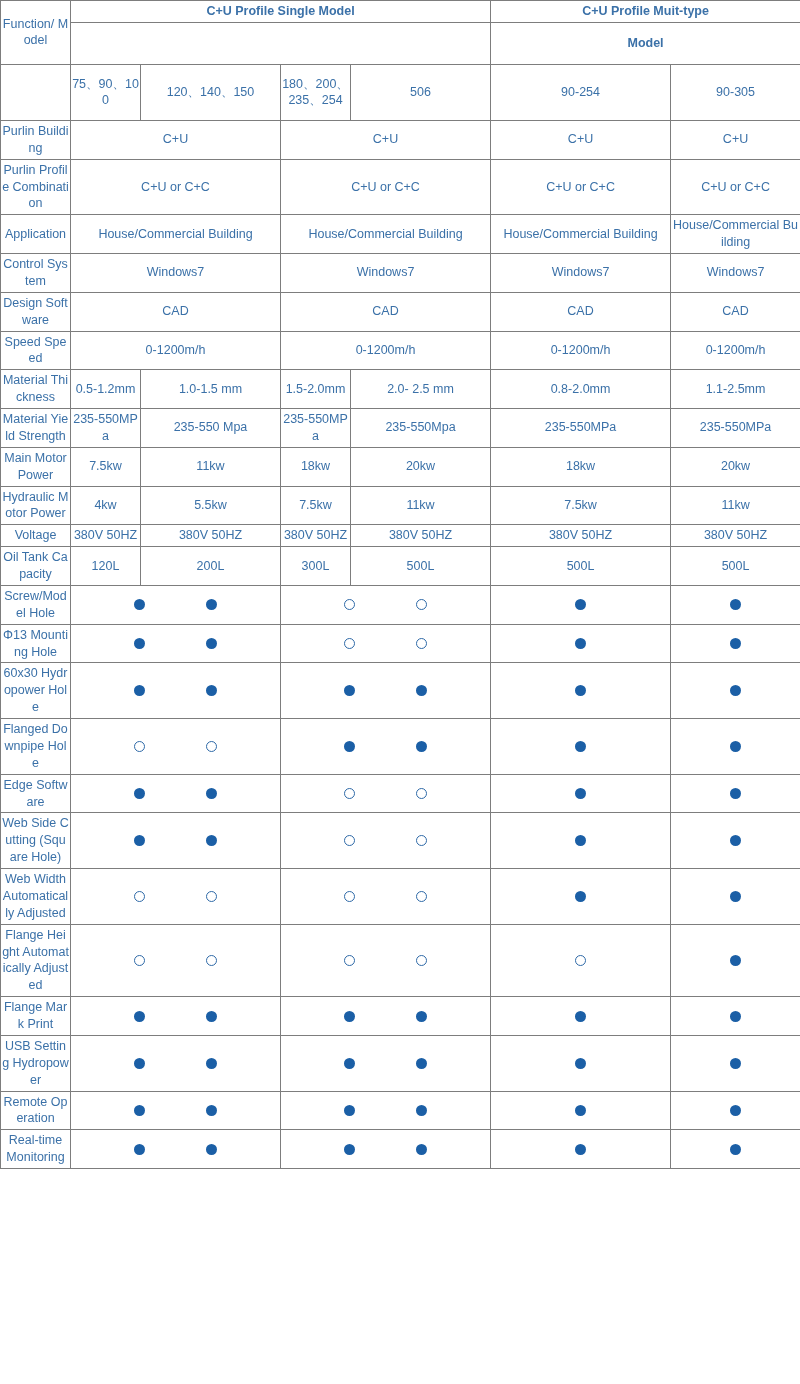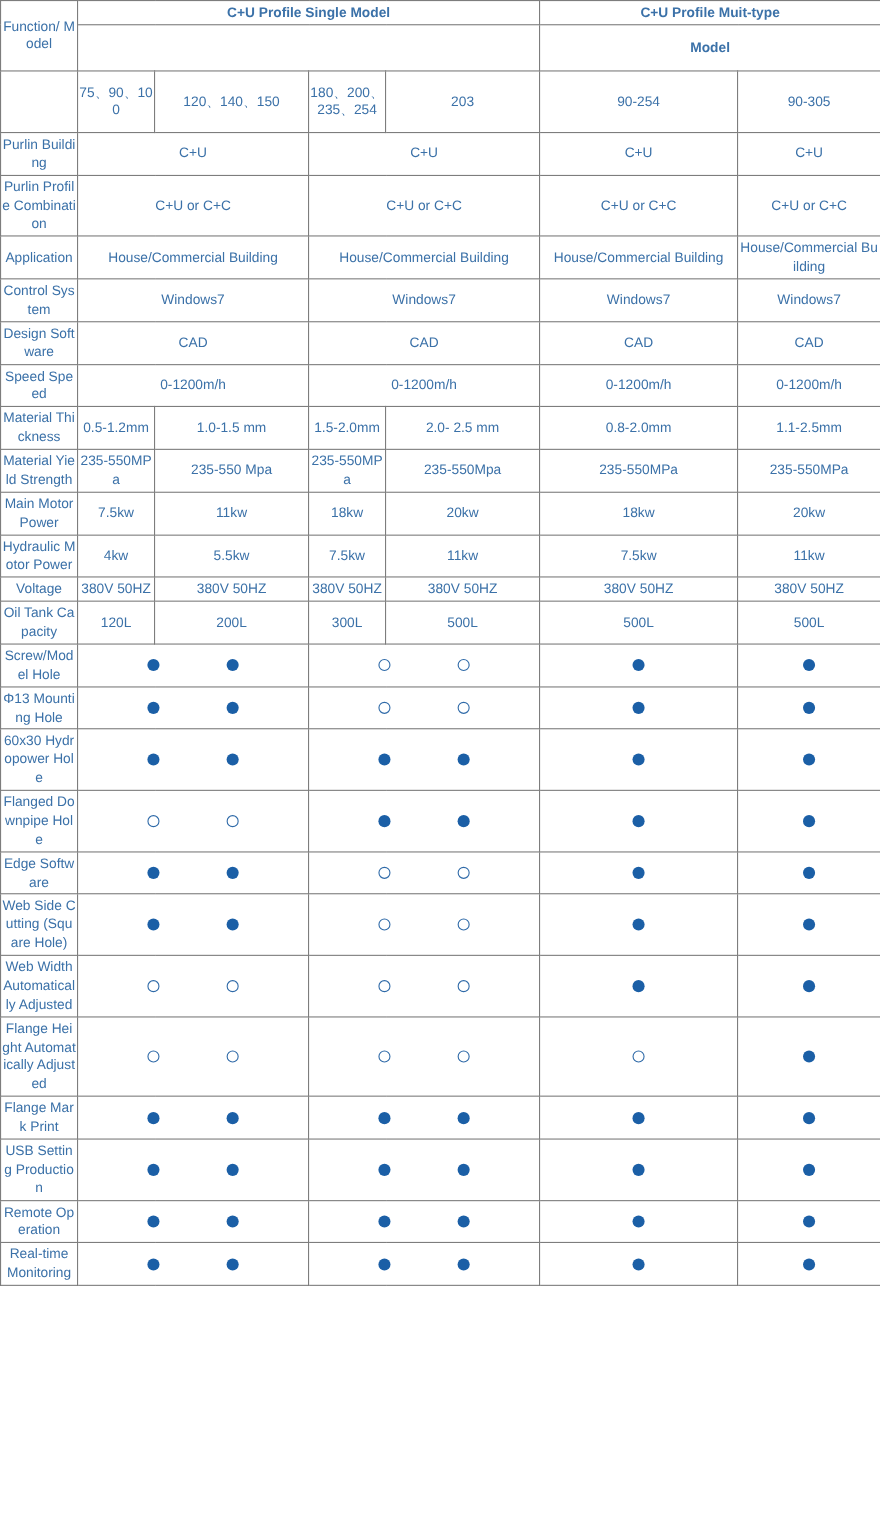--- a/index.html
+++ b/index.html
@@ -90,21 +90,21 @@
     <tr style="height:42px">
       <td colspan="4" class="blank"></td>
       <td colspan="2" class="grp-head">Model</td>
     </tr>
 
     <tr style="height:56px">
       <td class="blank"></td>
       <td>75、90、100</td>
       <td class="sp">120、140、150</td>
       <td>180、200、235、254</td>
-      <td class="sp">203</td>
+      <td class="sp">506</td>
       <td class="sp">90-254</td>
       <td class="sp">90-305</td>
     </tr>
 
   <tr>
         <td class="row-label">Purlin Building</td>
         <td colspan="2" class="sp">C+U</td>
         <td colspan="2" class="sp">C+U</td>
         <td colspan="1" class="sp">C+U</td>
         <td colspan="1" class="sp">C+U</td>
@@ -417,21 +417,21 @@
             <span class="dot filled"></span>
           </div>
         </td>
         <td colspan="1" class="mark-cell">
           <div class="marks">
             <span class="dot filled"></span>
           </div>
         </td>
       </tr>
       <tr>
-        <td class="row-label">USB Setting Production</td>
+        <td class="row-label">USB Setting Hydropower</td>
         <td colspan="2" class="mark-cell">
           <div class="marks two">
             <span class="dot filled"></span>
             <span class="dot filled"></span>
           </div>
         </td>
         <td colspan="2" class="mark-cell">
           <div class="marks two">
             <span class="dot filled"></span>
             <span class="dot filled"></span>

